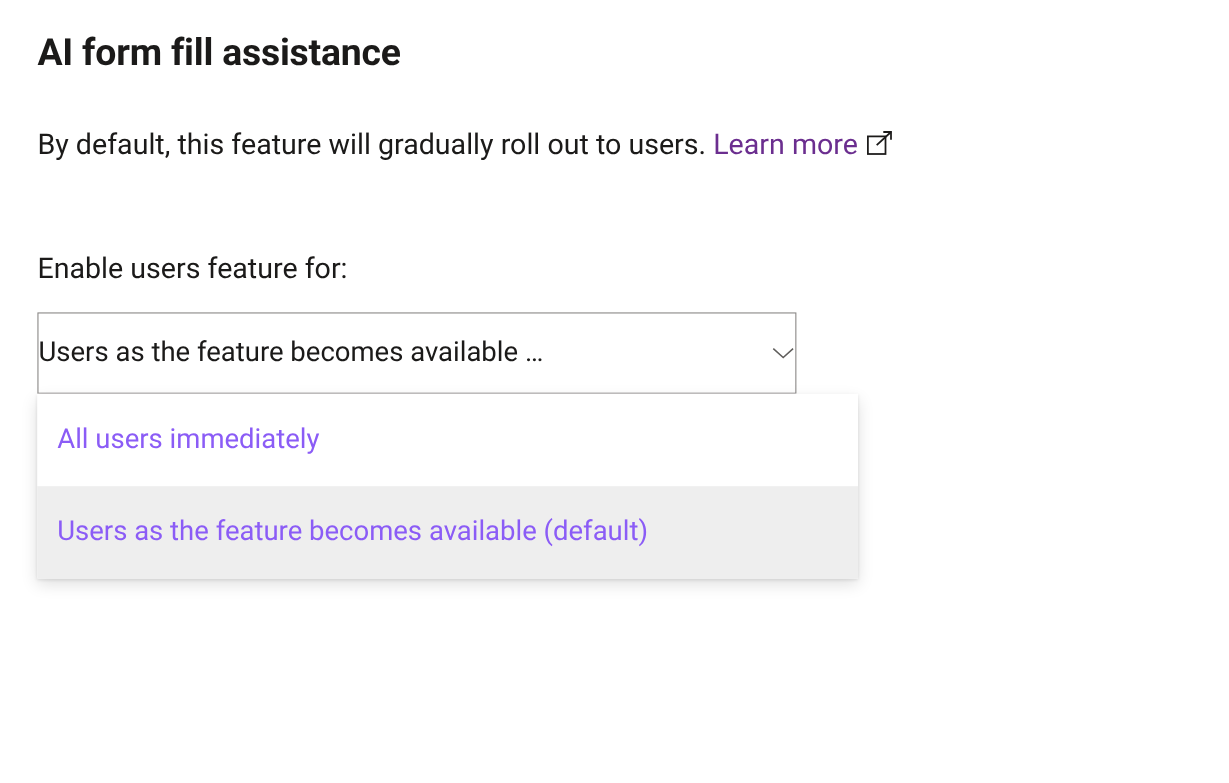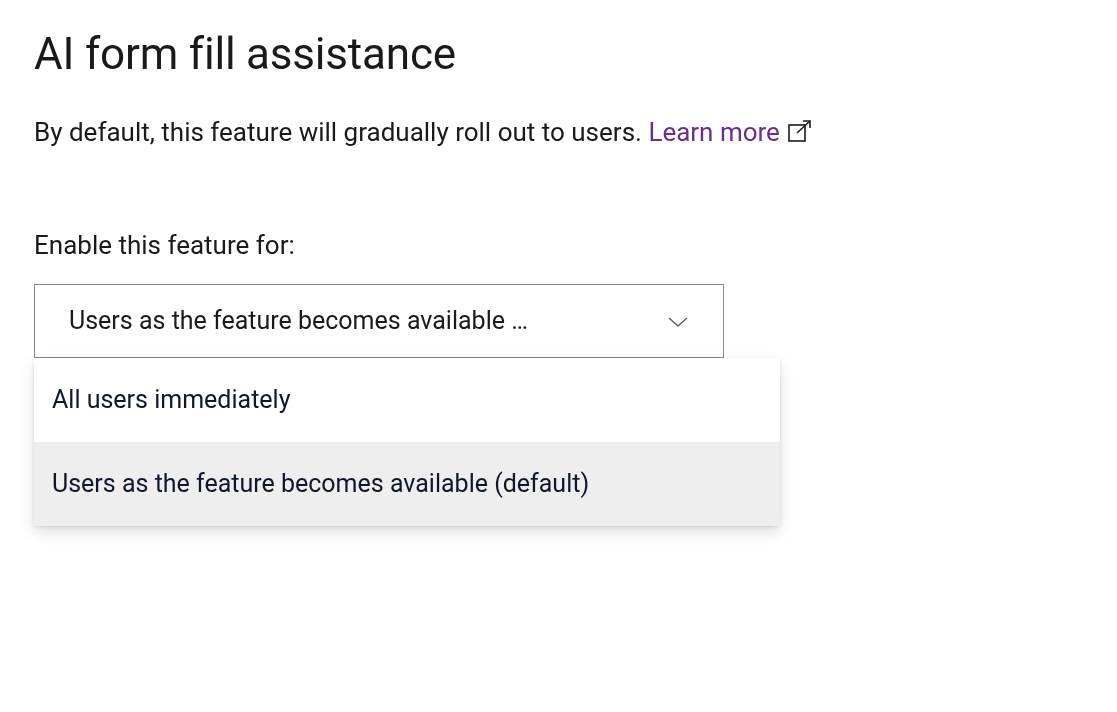--- a/index.html
+++ b/index.html
@@ -9,24 +9,24 @@
     }
     body {
       font-family: "Segoe UI", -apple-system, BlinkMacSystemFont, Roboto, "Helvetica Neue", sans-serif;
       background: #ffffff;
       color: #1b1a19;
       width: 1117px;
       height: 712px;
       padding: 28px 34px;
     }
     .section-title {
-      font-size: 44px;
-      font-weight: 400;
+      font-size: 34px;
+      font-weight: 700;
       color: #1b1a19;
-      margin-bottom: 34px;
+      margin-bottom: 46px;
       letter-spacing: -0.2px;
     }
     .description {
       font-size: 26px;
       font-weight: 400;
       color: #1b1a19;
       line-height: 1.45;
       max-width: 1040px;
     }
     .desc-line {
@@ -57,21 +57,21 @@
       width: 690px;
       position: relative;
     }
     .combo {
       width: 100%;
       height: 74px;
       border: 1px solid #8a8886;
       background: #ffffff;
       display: flex;
       align-items: center;
-      padding: 0 34px;
+      padding: 0 0;
       cursor: pointer;
       font-size: 25px;
       color: #1b1a19;
       justify-content: space-between;
     }
     .combo-text {
       white-space: nowrap;
       overflow: hidden;
       text-overflow: ellipsis;
       max-width: 590px;
@@ -88,21 +88,21 @@
       background: #ffffff;
       box-shadow: 0 6px 14px rgba(0,0,0,0.13), 0 1px 3px rgba(0,0,0,0.10);
       z-index: 10;
     }
     .option {
       height: 84px;
       display: flex;
       align-items: center;
       padding: 0 18px;
       font-size: 25px;
-      color: #0f172a;
+      color: #8b5cf6;
       cursor: pointer;
       background: #ffffff;
       text-align: center;
     }
     .option.selected {
       background: #eeeeee;
     }
   </style>
 </head>
 <body>
@@ -115,21 +115,21 @@
       <svg width="24" height="22" viewBox="0 0 24 22" fill="none" stroke="#1b1a19" stroke-width="1.6">
         <rect x="1" y="5" width="16" height="16" fill="none"></rect>
         <line x1="9" y1="13" x2="22" y2="1"></line>
         <polyline points="15,1 22,1 22,8" fill="none"></polyline>
       </svg>
     </span>
   </span>
 </div>
 
 <div class="field-block">
-  <div class="field-label">Enable this feature for:</div>
+  <div class="field-label">Enable users feature for:</div>
 
   <div class="combo-wrap">
     <div class="combo" role="combobox" aria-expanded="true">
       <span class="combo-text">Users as the feature becomes available …</span>
       <span class="chevron">
         <svg width="22" height="14" viewBox="0 0 22 14" fill="none" stroke="#605e5c" stroke-width="1.4">
           <polyline points="2,3 11,11 20,3"></polyline>
         </svg>
       </span>
     </div>

